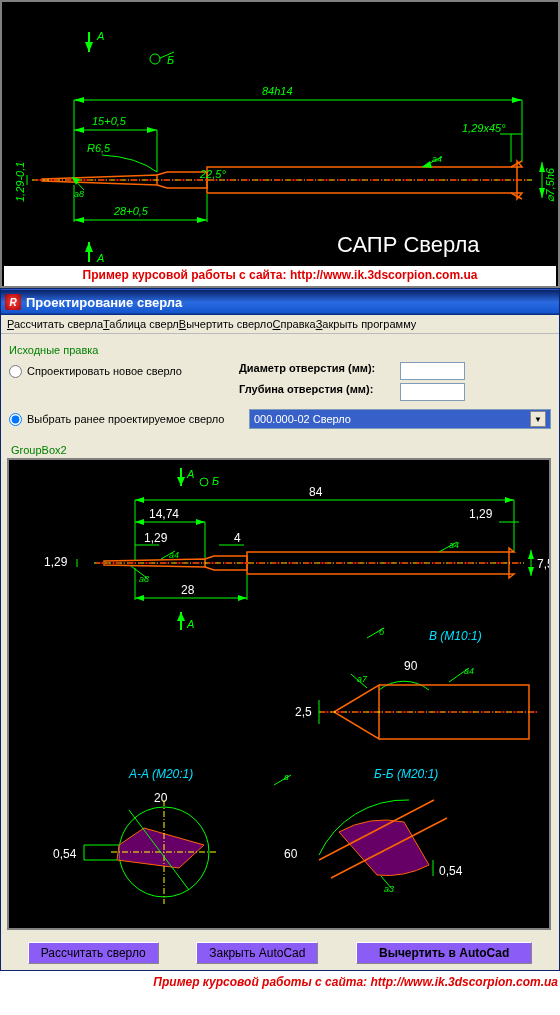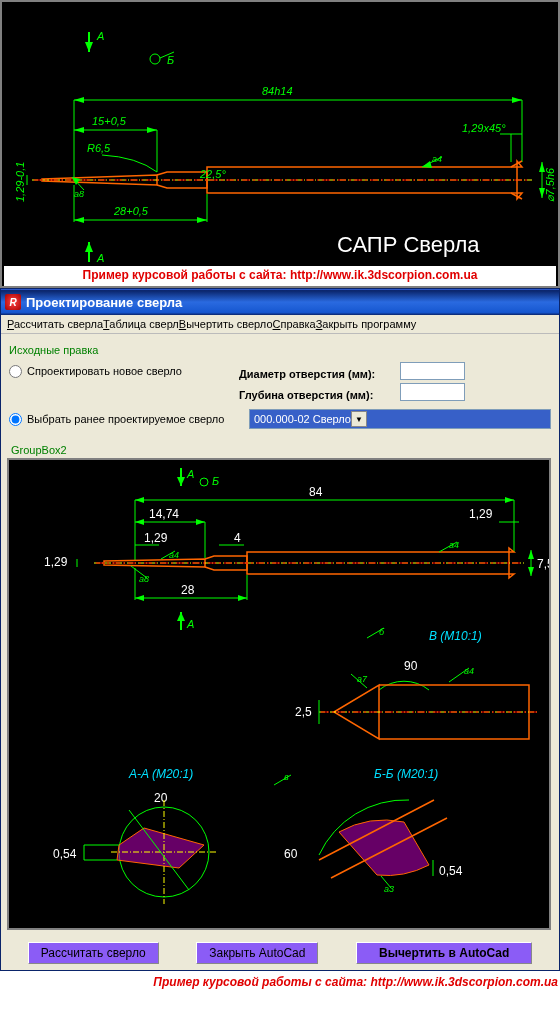--- a/index.html
+++ b/index.html
@@ -22,24 +22,24 @@
     .window { width: 560px; border: 1px solid #0A246A; background: #ECE9D8; }
     .titlebar { height: 26px; background: linear-gradient(to bottom, #3a6df0 0%, #0A246A 6%, #2A6AE0 50%, #1657D0 90%, #0A246A 100%); color: #fff; display: flex; align-items: center; padding: 0 4px; font-weight: bold; font-size: 13px; }
     .titlebar .icon { width: 16px; height: 16px; background: radial-gradient(circle, #ff4444, #aa0000); border-radius: 2px; margin-right: 5px; display: inline-flex; align-items: center; justify-content: center; color: #fff; font-style: italic; font-size: 10px; }
     .menubar { background: #ECE9D8; padding: 3px 6px; border-bottom: 1px solid #bbb; display: flex; font-size: 11px; }
     .menubar span u { text-decoration: underline; }
 
     .form-area { padding: 6px 8px 10px 8px; }
     .group-label { color: #008000; font-size: 11px; margin: 4px 0 6px 0; }
     .form-row { display: flex; align-items: center; margin: 3px 0; }
     .radio-col { width: 230px; display: flex; align-items: center; gap: 5px; }
-    .field-col { display: flex; align-items: flex-end; gap: 6px; }
+    .field-col { display: flex; align-items: flex-start; gap: 6px; }
     .field-lbl { font-weight: bold; font-size: 11px; width: 155px; }
     .txt-input { width: 65px; height: 18px; border: 1px solid #7F9DB9; background: #fff; padding: 0 2px; font-size: 11px; }
-    .dropdown { flex: 1; height: 20px; border: 1px solid #7F9DB9; background: #3760c8; color: #fff; padding: 2px 4px; display: flex; align-items: center; justify-content: flex-start; }
+    .dropdown { flex: 1; height: 20px; border: 1px solid #7F9DB9; background: #3760c8; color: #fff; padding: 2px 4px; display: flex; align-items: center; justify-content: space-between; }
     .dropdown .arrow-btn { width: 16px; height: 16px; background: #ECE9D8; border: 1px solid #888; display: flex; align-items: center; justify-content: center; color: #000; font-size: 8px; }
 
     .groupbox2 { margin: 2px 6px 6px 6px; }
     .groupbox2-label { color: #008000; font-size: 11px; padding-left: 4px; }
     .cad-panel2 { position: relative; width: 544px; height: 472px; background: #000; border: 2px solid #808080; margin-top: 2px; }
 
     .btn-row { display: flex; justify-content: space-around; padding: 6px 8px; }
     .btn { height: 22px; background: #8b5cf6; border: 1px solid #888; border-top-color: #fff; border-left-color: #fff; padding: 2px 12px; font-size: 12px; cursor: pointer; }
     .btn.primary { font-weight: bold; padding: 2px 22px; }
 

